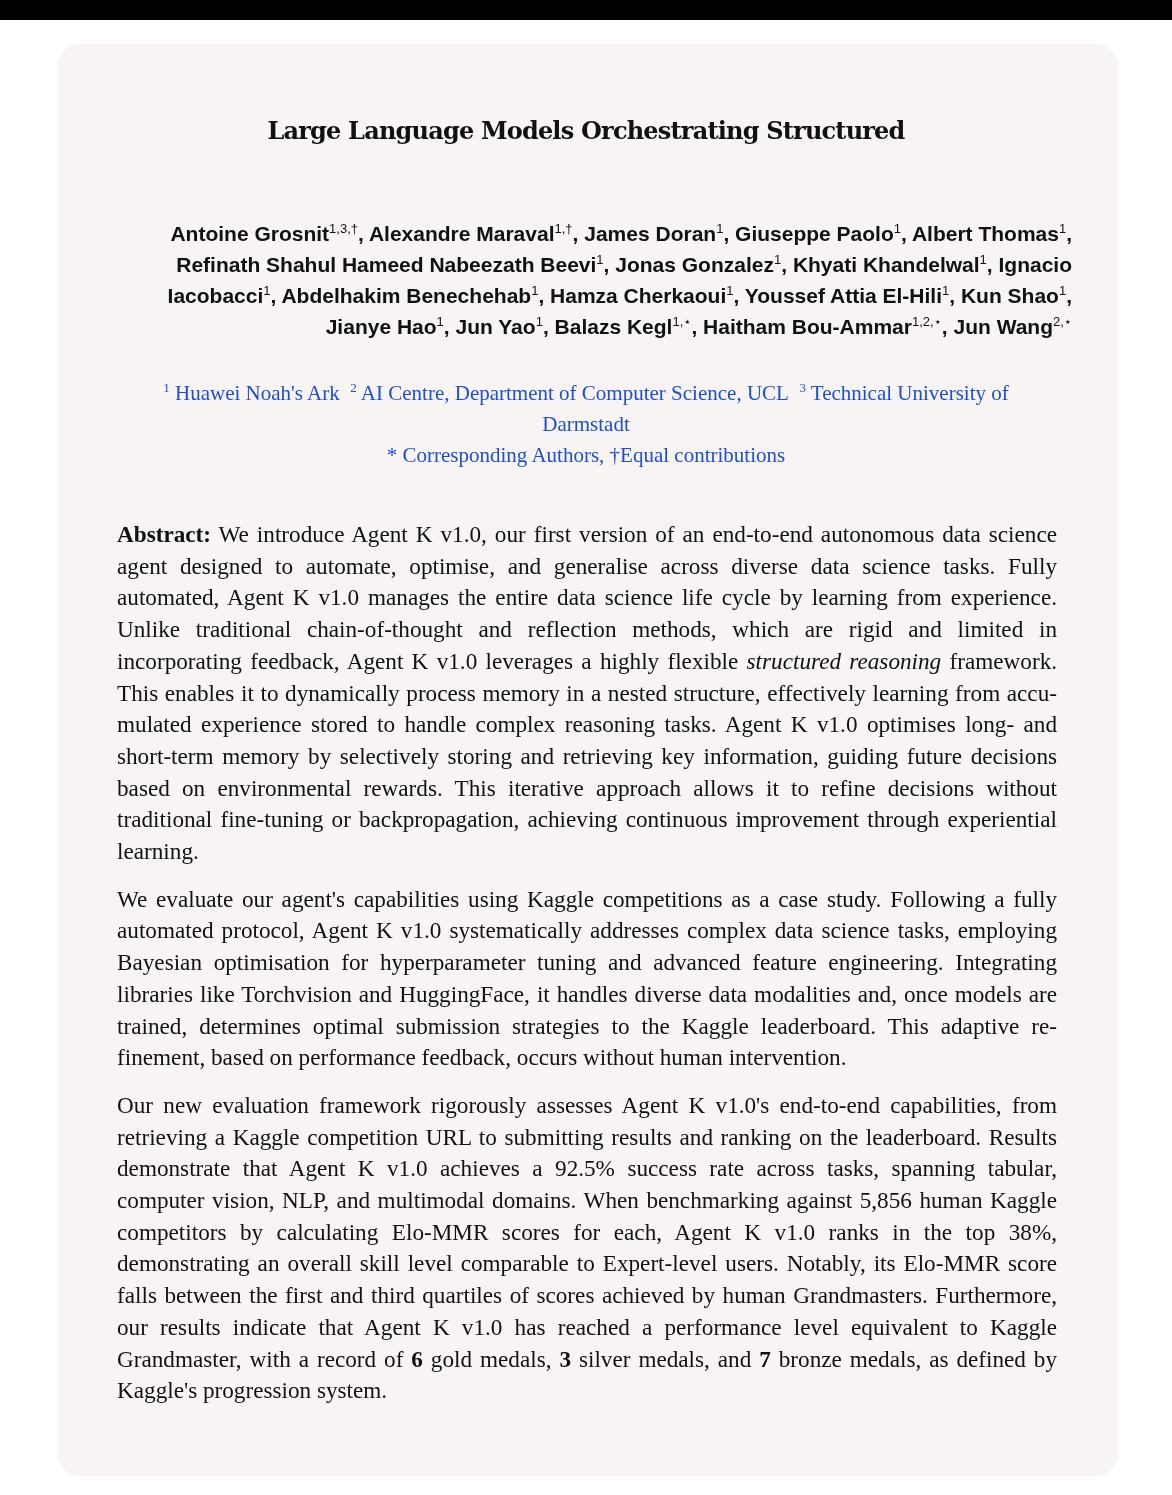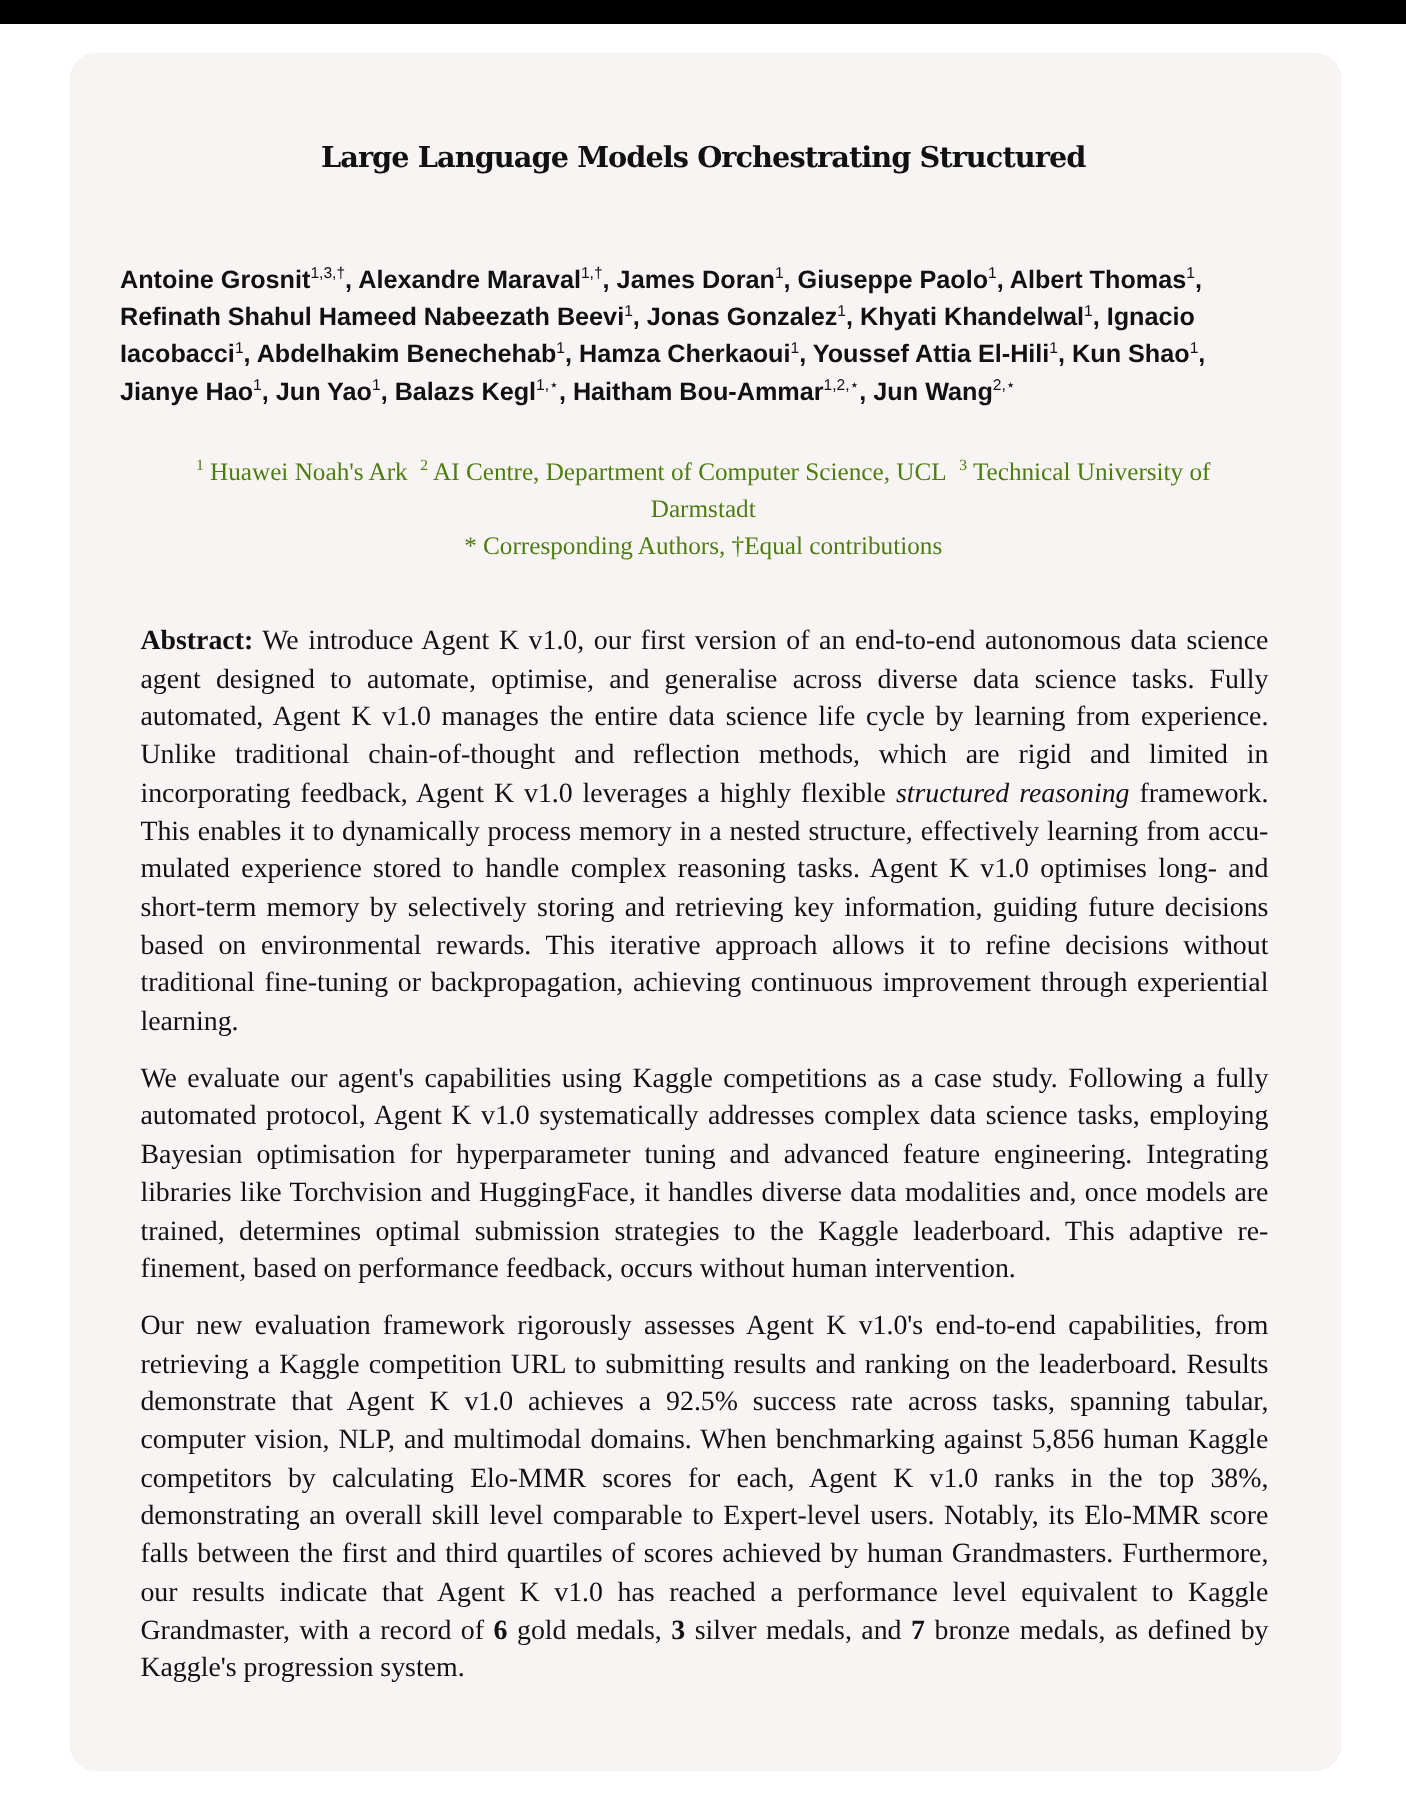--- a/index.html
+++ b/index.html
@@ -10,27 +10,27 @@
   .card {
     position: absolute; left: 58px; top: 44px; width: 1060px; height: 1432px;
     background: #f7f4f3; border-radius: 22px;
   }
   .title {
     position: absolute; left: 0; top: 110px; width: 1172px; text-align: center;
     font-family: "DejaVu Serif", serif; font-weight: bold; font-size: 24px; line-height: 42px;
     color: #111; letter-spacing: -0.8px;
   }
   .authors {
-    position: absolute; left: 100px; top: 218px; width: 972px; text-align: left;
+    position: absolute; left: 100px; top: 218px; width: 972px; text-align: right;
     font-family: "Liberation Sans", sans-serif; font-weight: bold; font-size: 21px; line-height: 31px; color: #111;
   }
   .authors sup { font-size: 13px; font-weight: normal; line-height: 0; }
   .affil {
     position: absolute; left: 120px; top: 378px; width: 932px; text-align: center;
-    font-family: "Liberation Serif", serif; font-size: 21px; line-height: 31px; color: #4d7c0f;
+    font-family: "Liberation Serif", serif; font-size: 21px; line-height: 31px; color: #1d4ed8;
   }
   .affil sup { font-size: 13px; line-height: 0; }
   .abstract {
     position: absolute; left: 101px; top: 503px; width: 972px; text-align: justify;
     font-family: "Liberation Serif", serif; font-size: 23.2px; line-height: 31.7px; color: #111;
     hyphens: manual;
   }
   .abstract p { margin: 16px; }
   .abstract b { font-weight: bold; }
   .abstract i { font-style: italic; }

